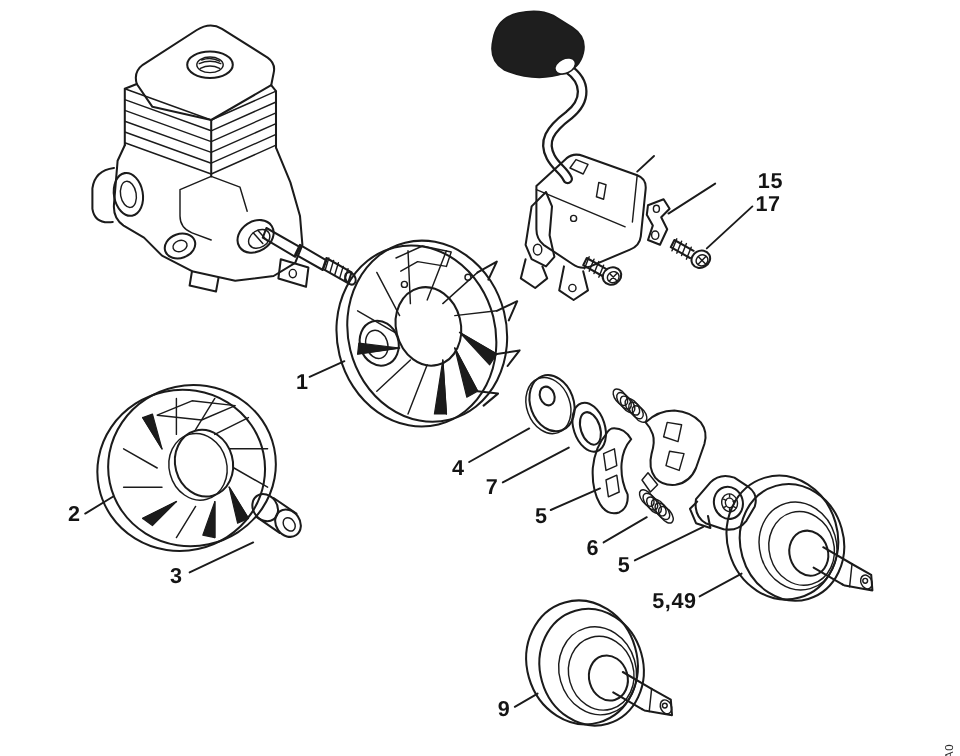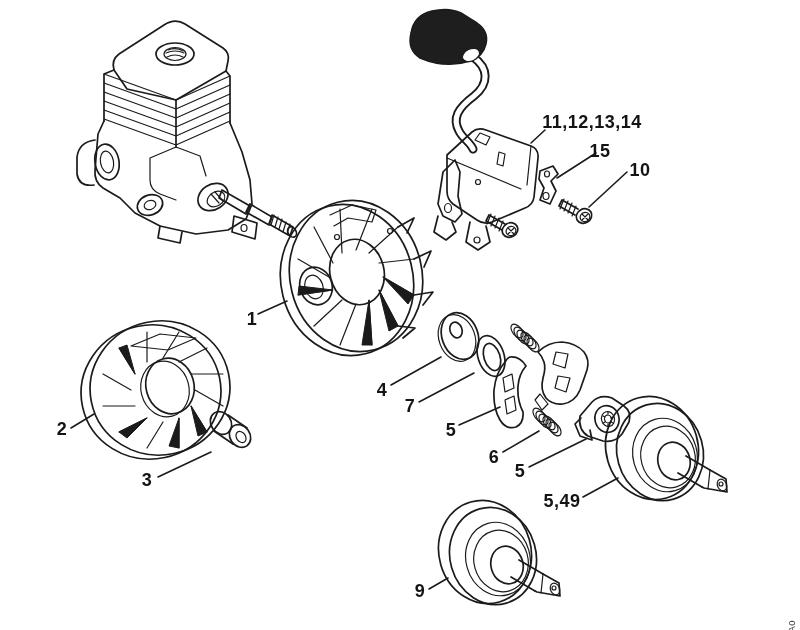--- a/index.html
+++ b/index.html
@@ -219,19 +219,18 @@
 <div class="callout" style="left:252px;top:319px">1</div>
 <div class="callout" style="left:62px;top:429px">2</div>
 <div class="callout" style="left:147px;top:480px">3</div>
 <div class="callout" style="left:382px;top:390px">4</div>
 <div class="callout" style="left:410px;top:406px">7</div>
 <div class="callout" style="left:451px;top:430px">5</div>
 <div class="callout" style="left:494px;top:457px">6</div>
 <div class="callout" style="left:520px;top:471px">5</div>
 <div class="callout" style="left:562px;top:501px">5,49</div>
 <div class="callout" style="left:420px;top:591px">9</div>
-<div class="callout" style="left:592px;top:122px">11,12,13,14</div>
-<div class="callout" style="left:600px;top:151px">15</div>
-<div class="callout" style="left:640px;top:170px">10</div>
+<div class="callout" style="left:642px;top:151px">15</div>
+<div class="callout" style="left:640px;top:170px">17</div>
 
 <div class="doc-code">4140-GET-0003-A0</div>
 
 </div>
 
 </body></html>

